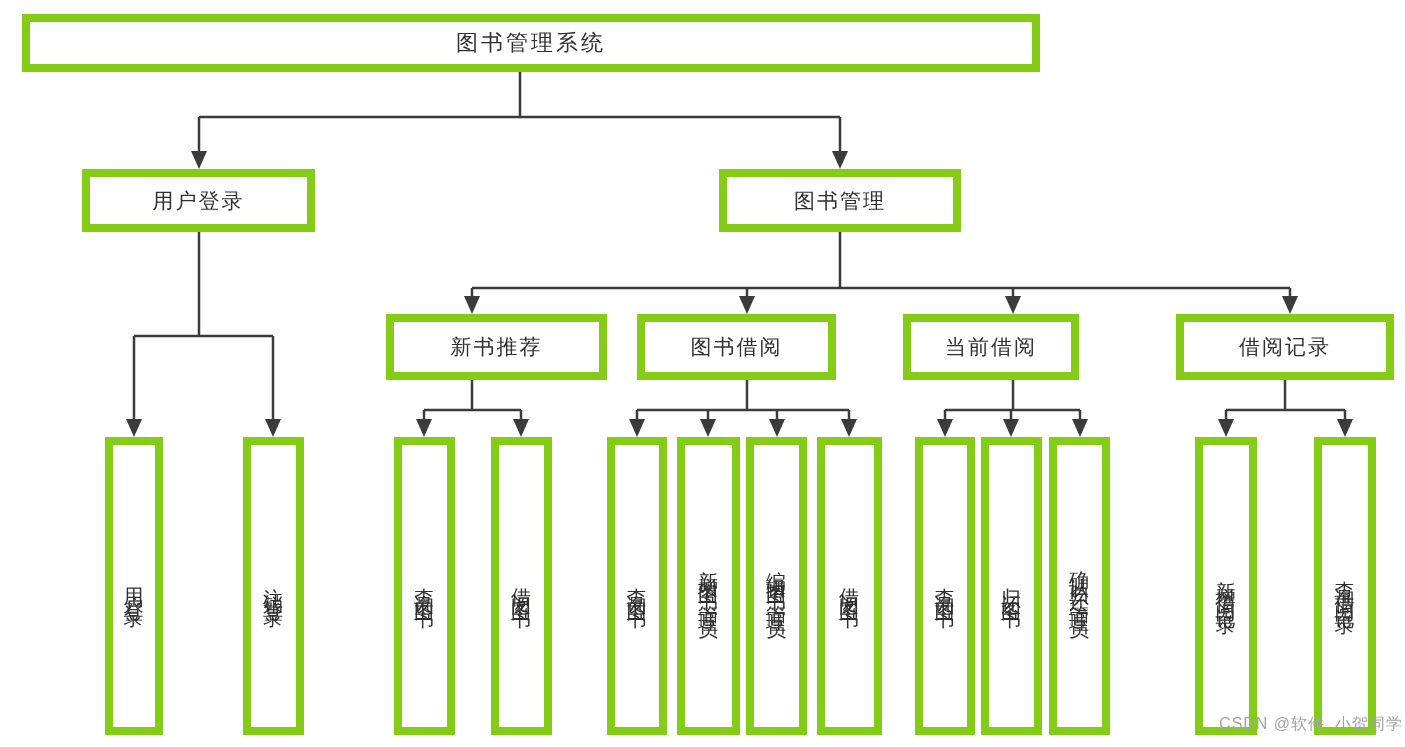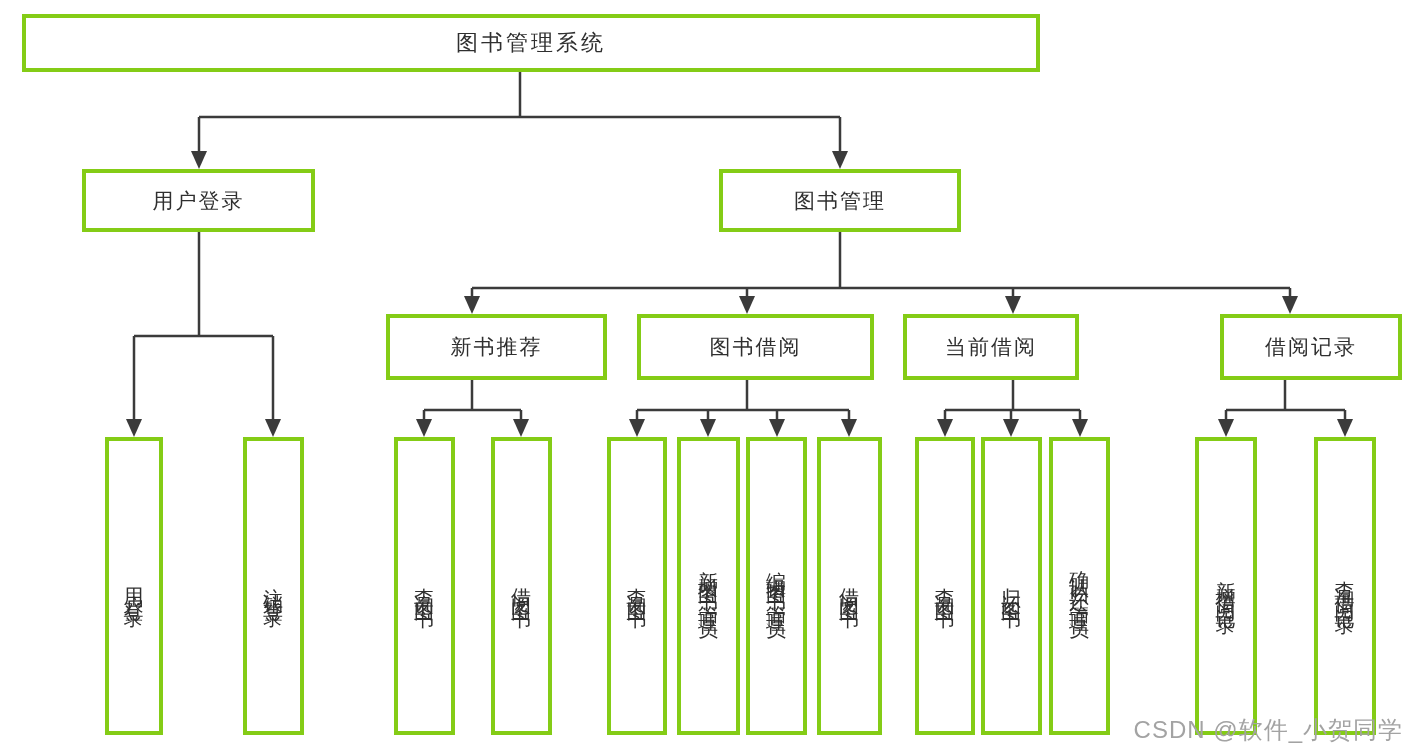--- a/index.html
+++ b/index.html
@@ -9,39 +9,39 @@
     background:#ffffff;
     font-family:"Liberation Sans","DejaVu Sans",sans-serif;
     color:#2f2f2f;
     overflow:hidden;
   }
   #connectors{position:absolute;left:0;top:0;z-index:1;}
   .node{
     position:absolute;
     box-sizing:border-box;
     background:#ffffff;
-    border:4px solid #84cc16;
+    border:8px solid #84cc16;
     display:flex;align-items:center;justify-content:center;
     z-index:2;
   }
   .h-label{font-size:21px;letter-spacing:2px;white-space:nowrap;}
   .root .h-label{font-size:22px;letter-spacing:3px;}
   .leaf{top:437px;height:298px;}
   .v-label{
     writing-mode:vertical-rl;
     text-orientation:mixed;
     font-size:20px;
     letter-spacing:7px;
     line-height:1;
     white-space:nowrap;
   }
   #watermark{
     position:absolute;
     right:2px;top:714px;
-    font-size:24px;
+    font-size:16px;
     letter-spacing:1px;
     color:#a3a3a3;
     z-index:5;
     white-space:nowrap;
   }
 </style>
 </head>
 <body>
 
 <div id="stage">
@@ -122,27 +122,27 @@
   <div class="node" style="left:82px;top:169px;width:233px;height:63px;">
     <span class="h-label">用户登录</span>
   </div>
   <div class="node" style="left:719px;top:169px;width:242px;height:63px;">
     <span class="h-label">图书管理</span>
   </div>
 
   <div class="node" style="left:362px;top:314px;width:221px;height:66px;margin-left:24px;">
     <span class="h-label">新书推荐</span>
   </div>
-  <div class="node" style="left:637px;top:314px;width:237px;height:66px;">
+  <div class="node" style="left:637px;top:314px;width:199px;height:66px;">
     <span class="h-label">图书借阅</span>
   </div>
   <div class="node" style="left:903px;top:314px;width:176px;height:66px;">
     <span class="h-label">当前借阅</span>
   </div>
-  <div class="node" style="left:1176px;top:314px;width:182px;height:66px;margin-left:44px;">
+  <div class="node" style="left:1176px;top:314px;width:218px;height:66px;">
     <span class="h-label">借阅记录</span>
   </div>
 
   <div class="node leaf" style="left:105px;width:58px;">
     <span class="v-label">用户登录</span>
   </div>
   <div class="node leaf" style="left:243px;width:61px;">
     <span class="v-label">注销登录</span>
   </div>
   <div class="node leaf" style="left:394px;width:61px;">

